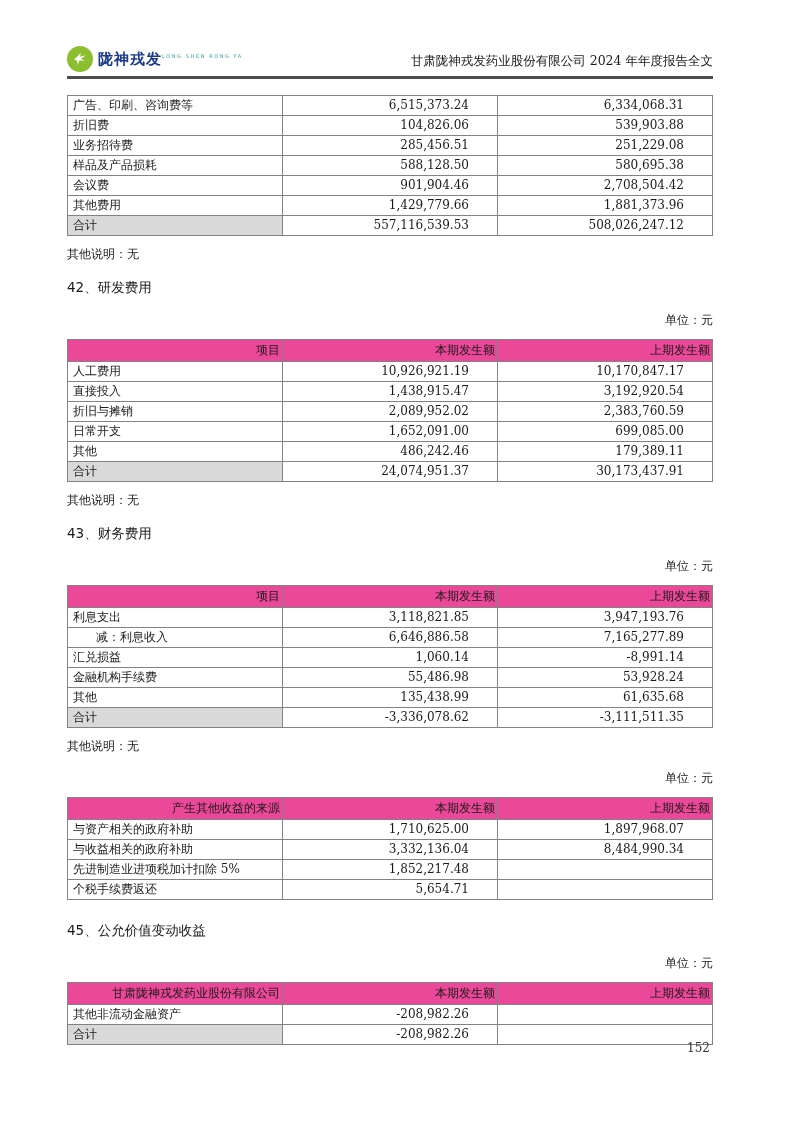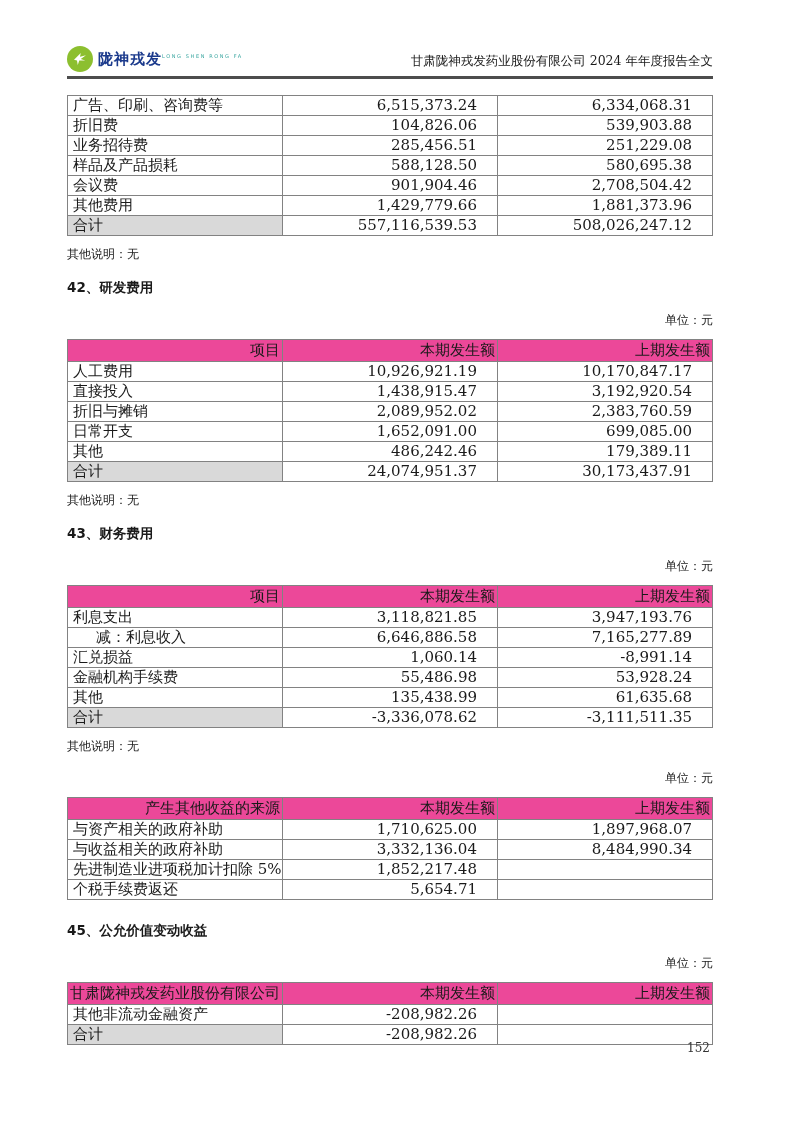--- a/index.html
+++ b/index.html
@@ -41,53 +41,53 @@
     letter-spacing: 1px;
   }
   .brand-en {
     font-size: 5px; color: #3aa6a0; letter-spacing: 1.6px;
     font-family: "DejaVu Sans", "Liberation Sans", sans-serif;
     margin-top: 2px;
   }
   .doc-title { font-size: 12.5px; padding-bottom: 2px; }
   
   .section-title {
-    font-size: 13.5px; font-weight: bold;
+    font-size: 13.5px; font-weight: normal;
     margin: 16px 0 0 0;
     font-family: "DejaVu Sans", "Liberation Sans", sans-serif;
   }
   .section-title.gap-lg { margin-top: 22px; }
   .unit-line { text-align: right; font-size: 12px; margin: 15px 0 10px 0; }
   .note { font-size: 12px; margin: 10px 0 0 0; }
   .data-table {
     width: 100%;
     border-collapse: collapse;
     table-layout: fixed;
     border: 1.5px solid #555555;
-    font-size: 15px;
+    font-size: 12px;
   }
   .data-table.first { margin-top: 16px; }
   .data-table col { width: 33.33%; }
   .data-table th, .data-table td {
     border: 1px solid #828282;
     height: 17px;
     line-height: 15px;
     padding: 1px 2px;
     overflow: hidden;
     white-space: nowrap;
   }
   .data-table th {
     background: #ec4899;
     font-weight: normal;
     text-align: right;
     height: 19px;
   }
   td.label { text-align: left; padding-left: 5px; }
   td.label.indent { padding-left: 28px; margin-top: 16px; }
-  td.num { text-align: right; padding-right: 20px; }
+  td.num { text-align: right; padding-right: 28px; }
   tr.total td.label { background: #d9d9d9; }
   
   .pagenum {
     position: absolute;
     top: 1041px;
     right: 83px;
     font-size: 12px;
     color: #333;
   }
 </style>

